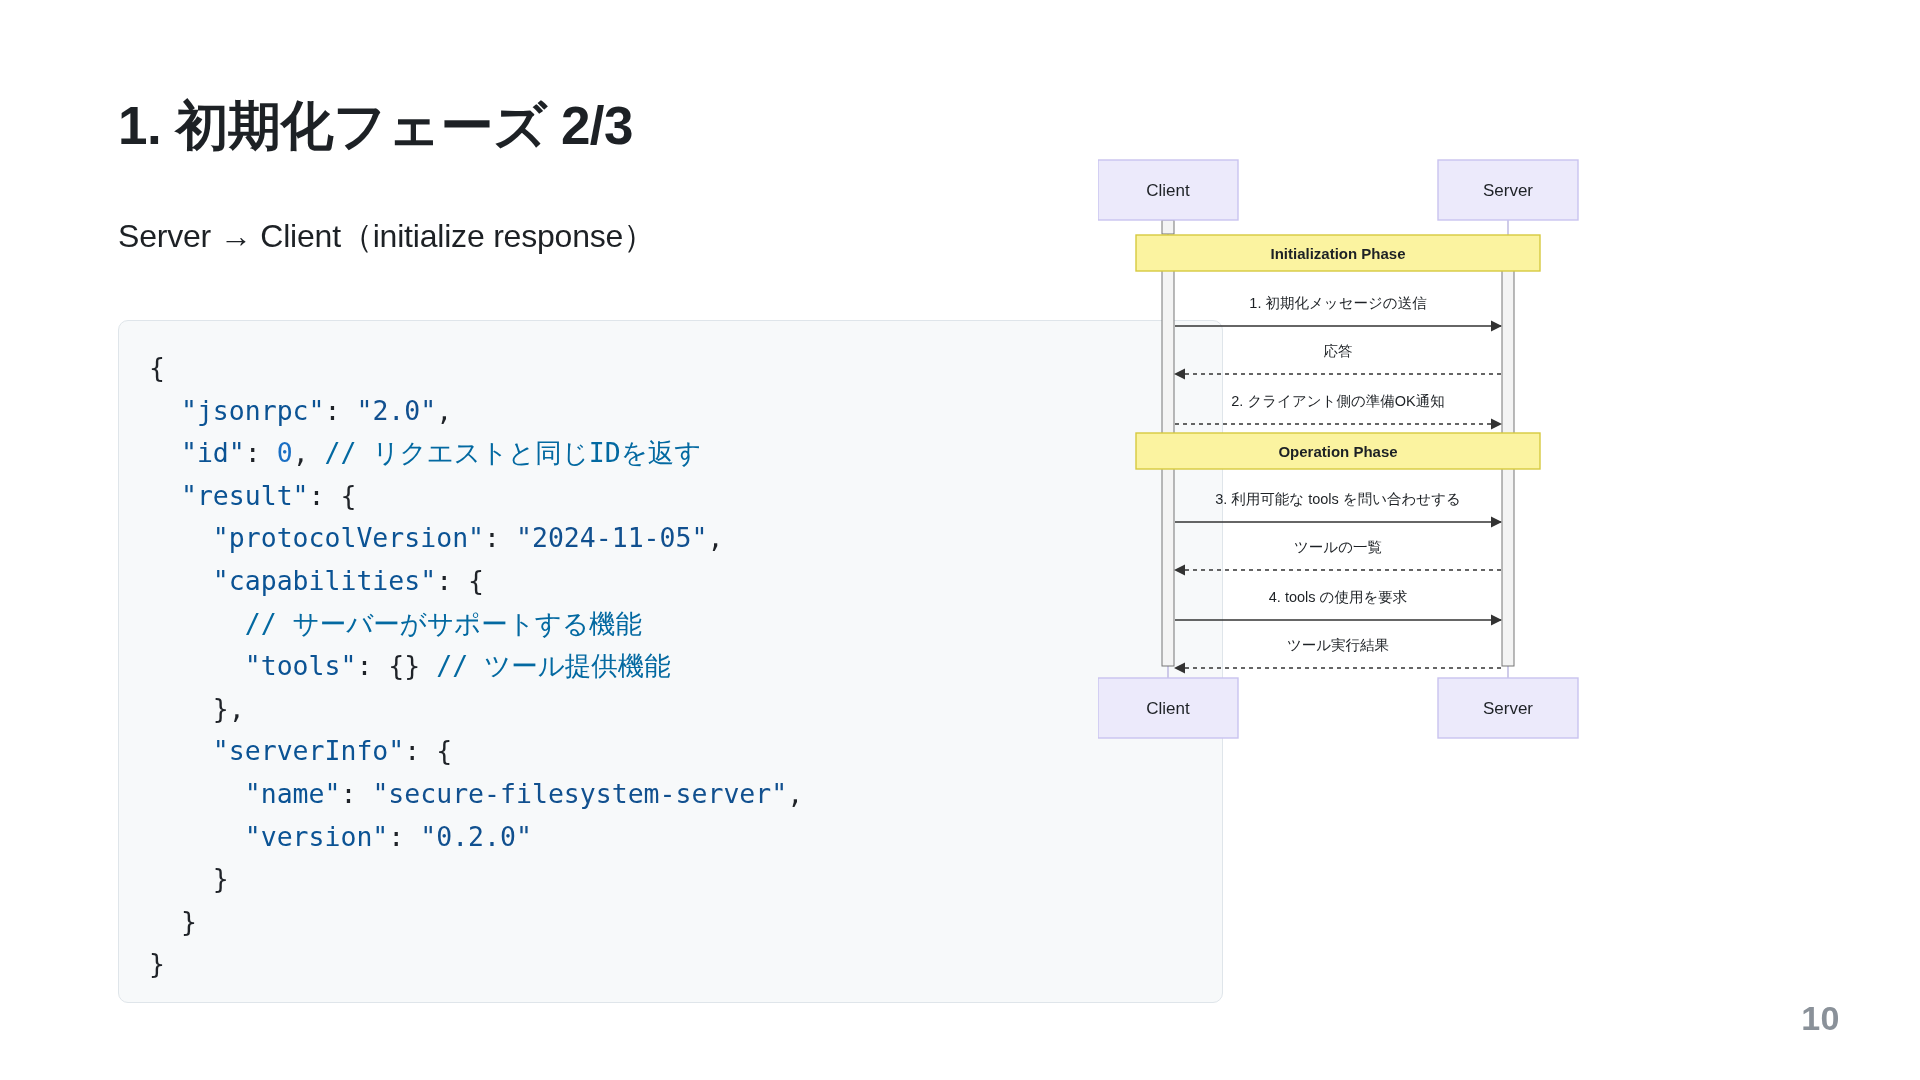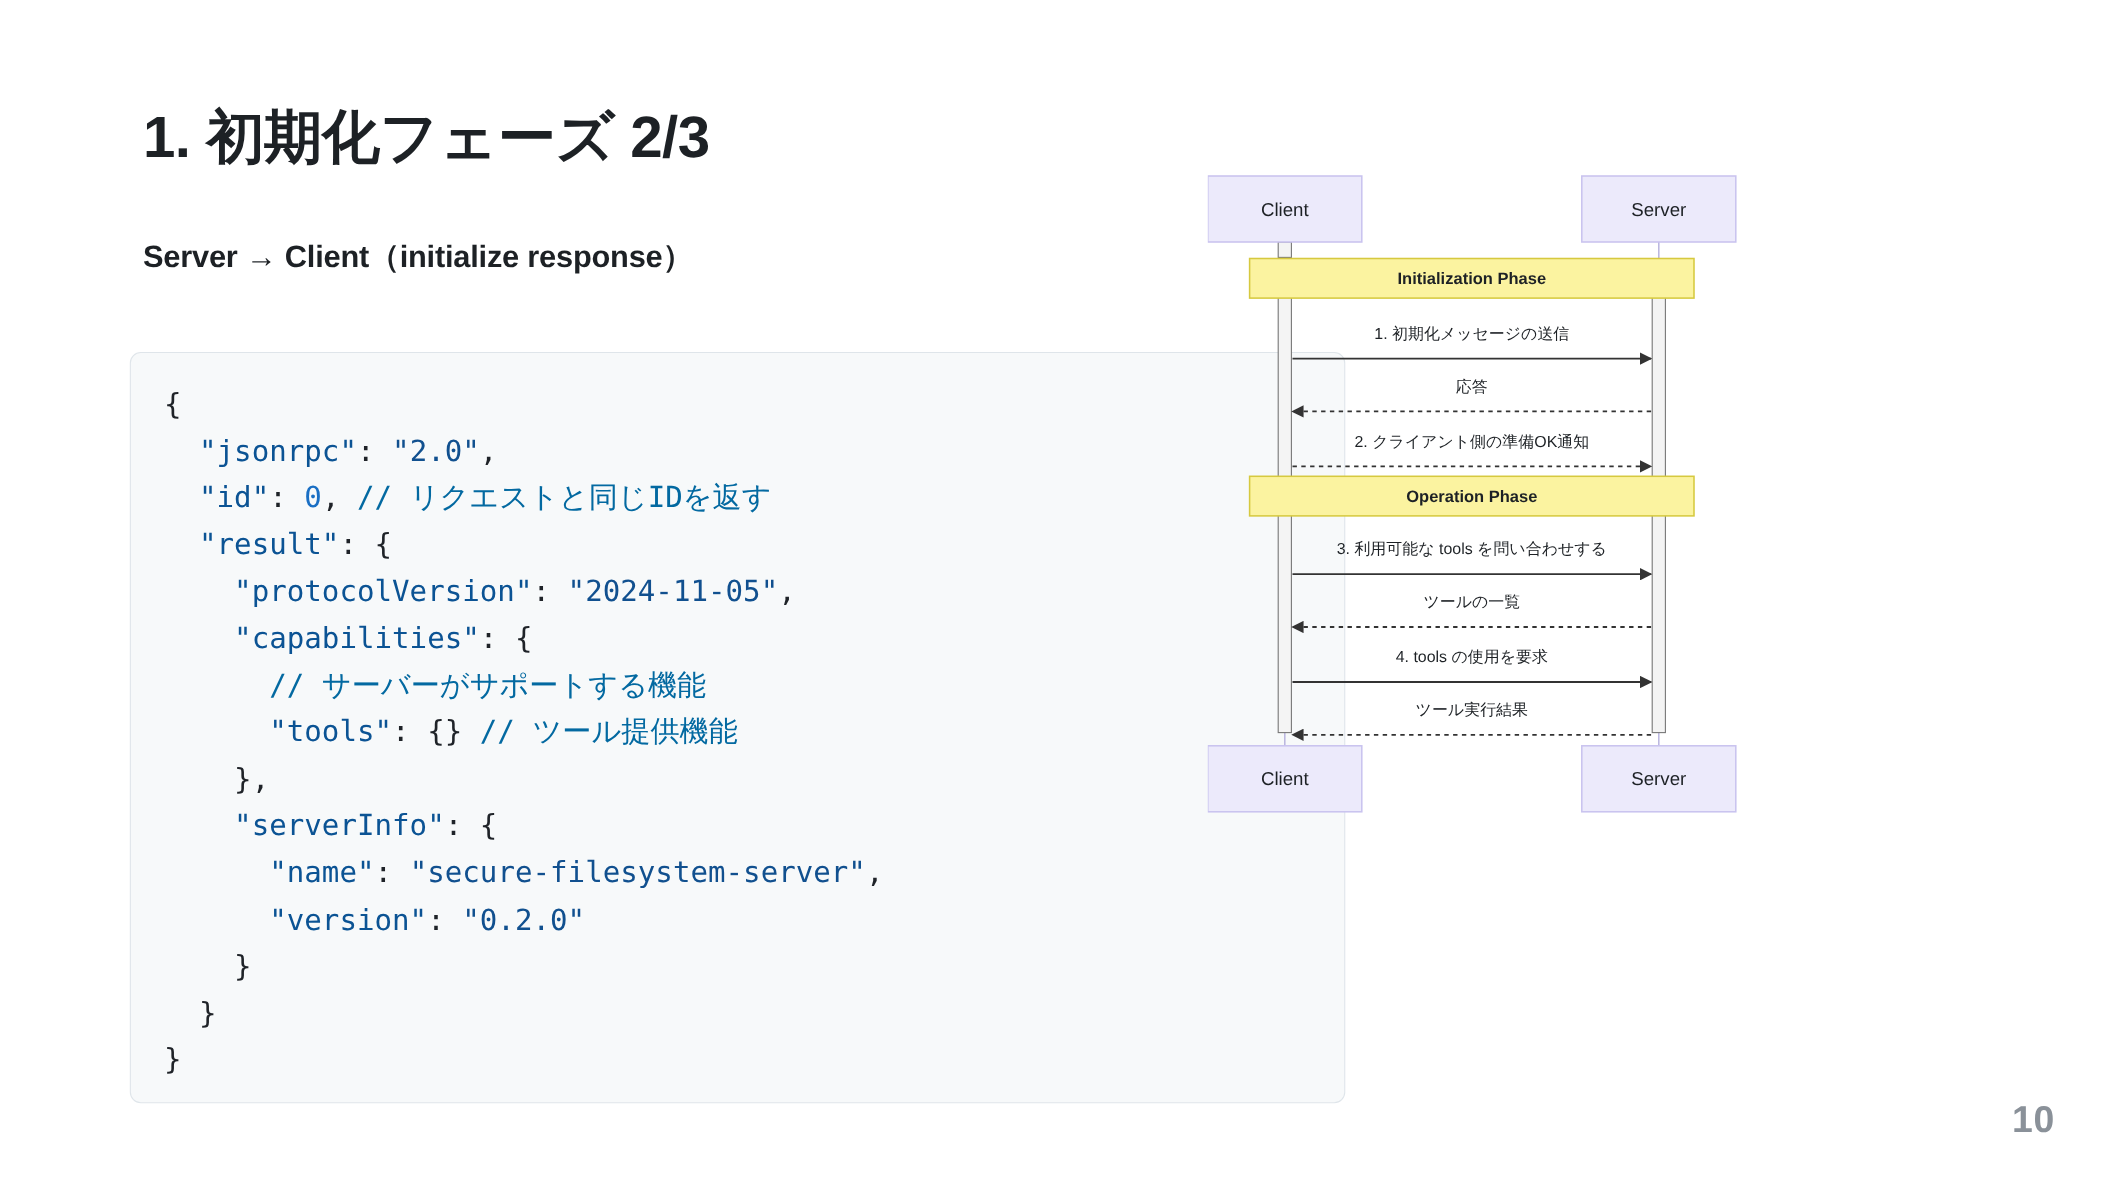--- a/index.html
+++ b/index.html
@@ -18,38 +18,38 @@
   }
 
   .slide {
     position: absolute;
     inset: 0;
   }
 
   
   .left-col {
     position: absolute;
-    left: 130px;
+    left: 118px;
     top: 96px;
     width: 1115px;
   }
 
   .slide-title {
     font-size: 53px;
     font-weight: 700;
     letter-spacing: -0.5px;
     line-height: 1.15;
     color: #1d2125;
     margin: 0 0 0 0;
     white-space: nowrap;
   }
 
   .slide-subtitle {
-    font-size: 28px;
-    font-weight: 700;
+    font-size: 32px;
+    font-weight: 400;
     color: #1d2125;
     margin: 58px 0 0 0;
     letter-spacing: -0.2px;
     white-space: nowrap;
   }
 
   
   .code-card {
     position: absolute;
     left: 118px;
@@ -83,21 +83,21 @@
     left: 1098px;
     top: 150px;
     width: 810px;
     height: 620px;
   }
   .diagram svg { display: block; }
 
   
   .page-number {
     position: absolute;
-    right: 52px;
+    right: 80px;
     bottom: 42px;
     font-size: 34px;
     font-weight: 600;
     color: #8a9199;
     letter-spacing: 0.5px;
   }
 </style>
 </head>
 <body>
 

